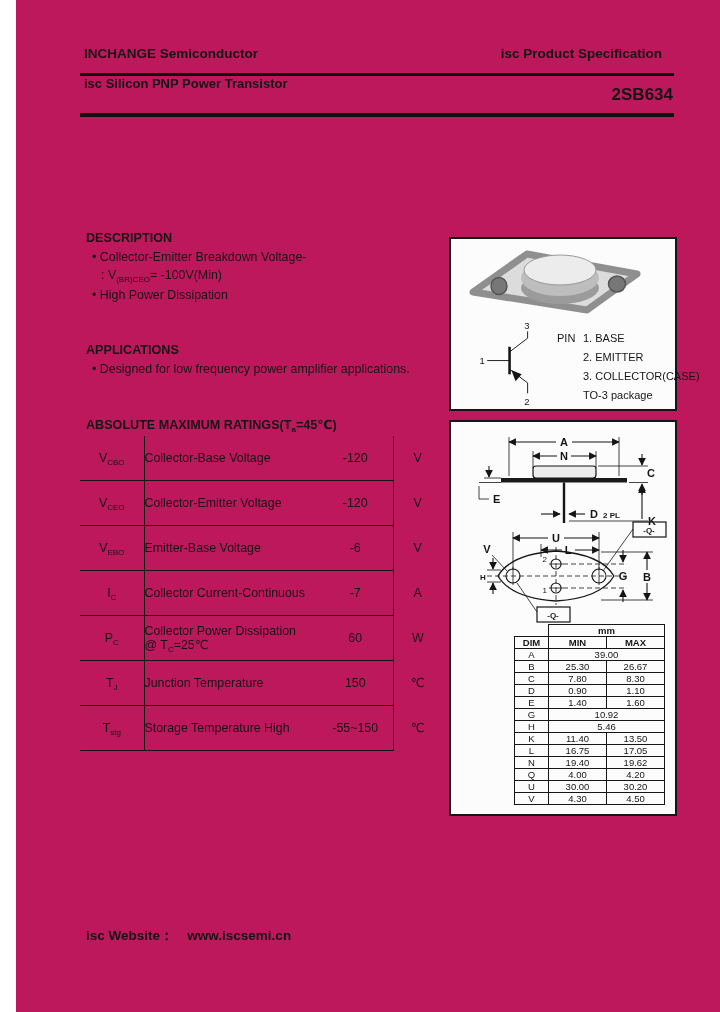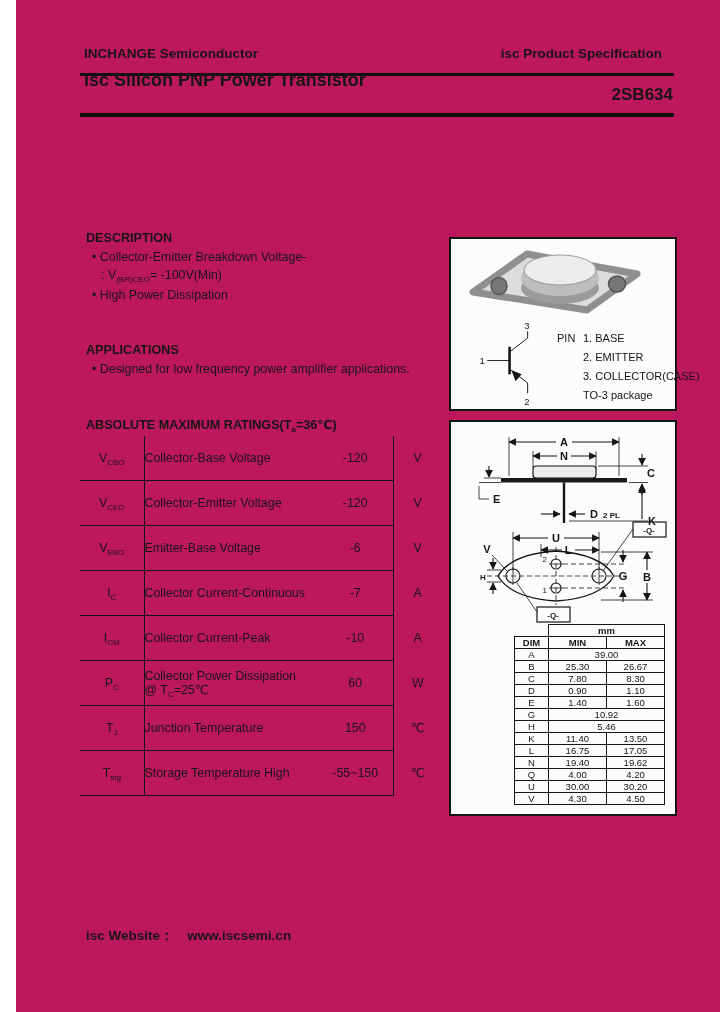--- a/index.html
+++ b/index.html
@@ -42,21 +42,21 @@
 
 <div class="page">
 
   <div class="abs b" style="left:68px;top:46px;font-size:13.5px;">INCHANGE Semiconductor</div>
   <div class="abs b" style="top:46px;right:74px;font-size:13.5px;">
     <span>isc</span>
     <span>Product Specification</span>
   </div>
   <div class="rule" style="left:64px;top:73px;width:594px;height:3px;"></div>
 
-  <div class="abs b" style="left:68px;top:70px;font-size:18px;">
+  <div class="abs b" style="left:68px;top:76px;font-size:13px;">
     <span>isc</span>
     <span>Silicon PNP Power Transistor</span>
   </div>
   <div class="abs b" style="top:85px;right:63px;font-size:17px;">2SB634</div>
   <div class="rule" style="left:64px;top:113px;width:594px;height:4px;"></div>
 
   <div class="abs b" style="left:70px;top:231px;font-size:12.6px;">DESCRIPTION</div>
   <div class="abs" style="left:76px;top:250px;font-size:12.4px;">
     <span>•</span>
     <span>Collector-Emitter Breakdown Voltage-</span>
@@ -69,21 +69,21 @@
     <span>High Power Dissipation</span>
   </div>
 
   <div class="abs b" style="left:70px;top:343px;font-size:12.6px;">APPLICATIONS</div>
   <div class="abs" style="left:76px;top:362px;font-size:12.4px;">
     <span>•</span>
     <span>Designed for low frequency power amplifier applications.</span>
   </div>
 
   <div class="abs b" style="left:70px;top:417px;font-size:12.6px;">
-    <span>ABSOLUTE MAXIMUM RATINGS(T</span><sub>a</sub><span>=36℃)</span>
+    <span>ABSOLUTE MAXIMUM RATINGS(T</span><sub>a</sub><span>=45℃)</span>
   </div>
 
   <table class="ratings">
     <colgroup>
         <col style="width:64px">
         <col style="width:174px">
         <col style="width:75px">
         <col style="width:49px">
       </colgroup>
     <tbody>
@@ -102,26 +102,20 @@
     <tr>
       <td class="c1"><span><span>V</span><sub>EBO</sub></span></td>
       <td class="c2">Emitter-Base Voltage</td>
       <td class="c3">-6</td>
       <td class="c4">V</td>
     </tr>
     <tr>
       <td class="c1"><span><span>I</span><sub>C</sub></span></td>
       <td class="c2">Collector Current-Continuous</td>
       <td class="c3">-7</td>
-      <td class="c4">A</td>
-    </tr>
-    <tr>
-      <td class="c1"><span><span>I</span><sub>CM</sub></span></td>
-      <td class="c2">Collector Current-Peak</td>
-      <td class="c3">-10</td>
       <td class="c4">A</td>
     </tr>
     <tr>
       <td class="c1"><span><span>P</span><sub>C</sub></span></td>
       <td class="c2"><span>Collector Power Dissipation</span><br>
         <span>@ T</span><sub>C</sub><span>=25℃</span></td>
       <td class="c3">60</td>
       <td class="c4">W</td>
     </tr>
     <tr>

